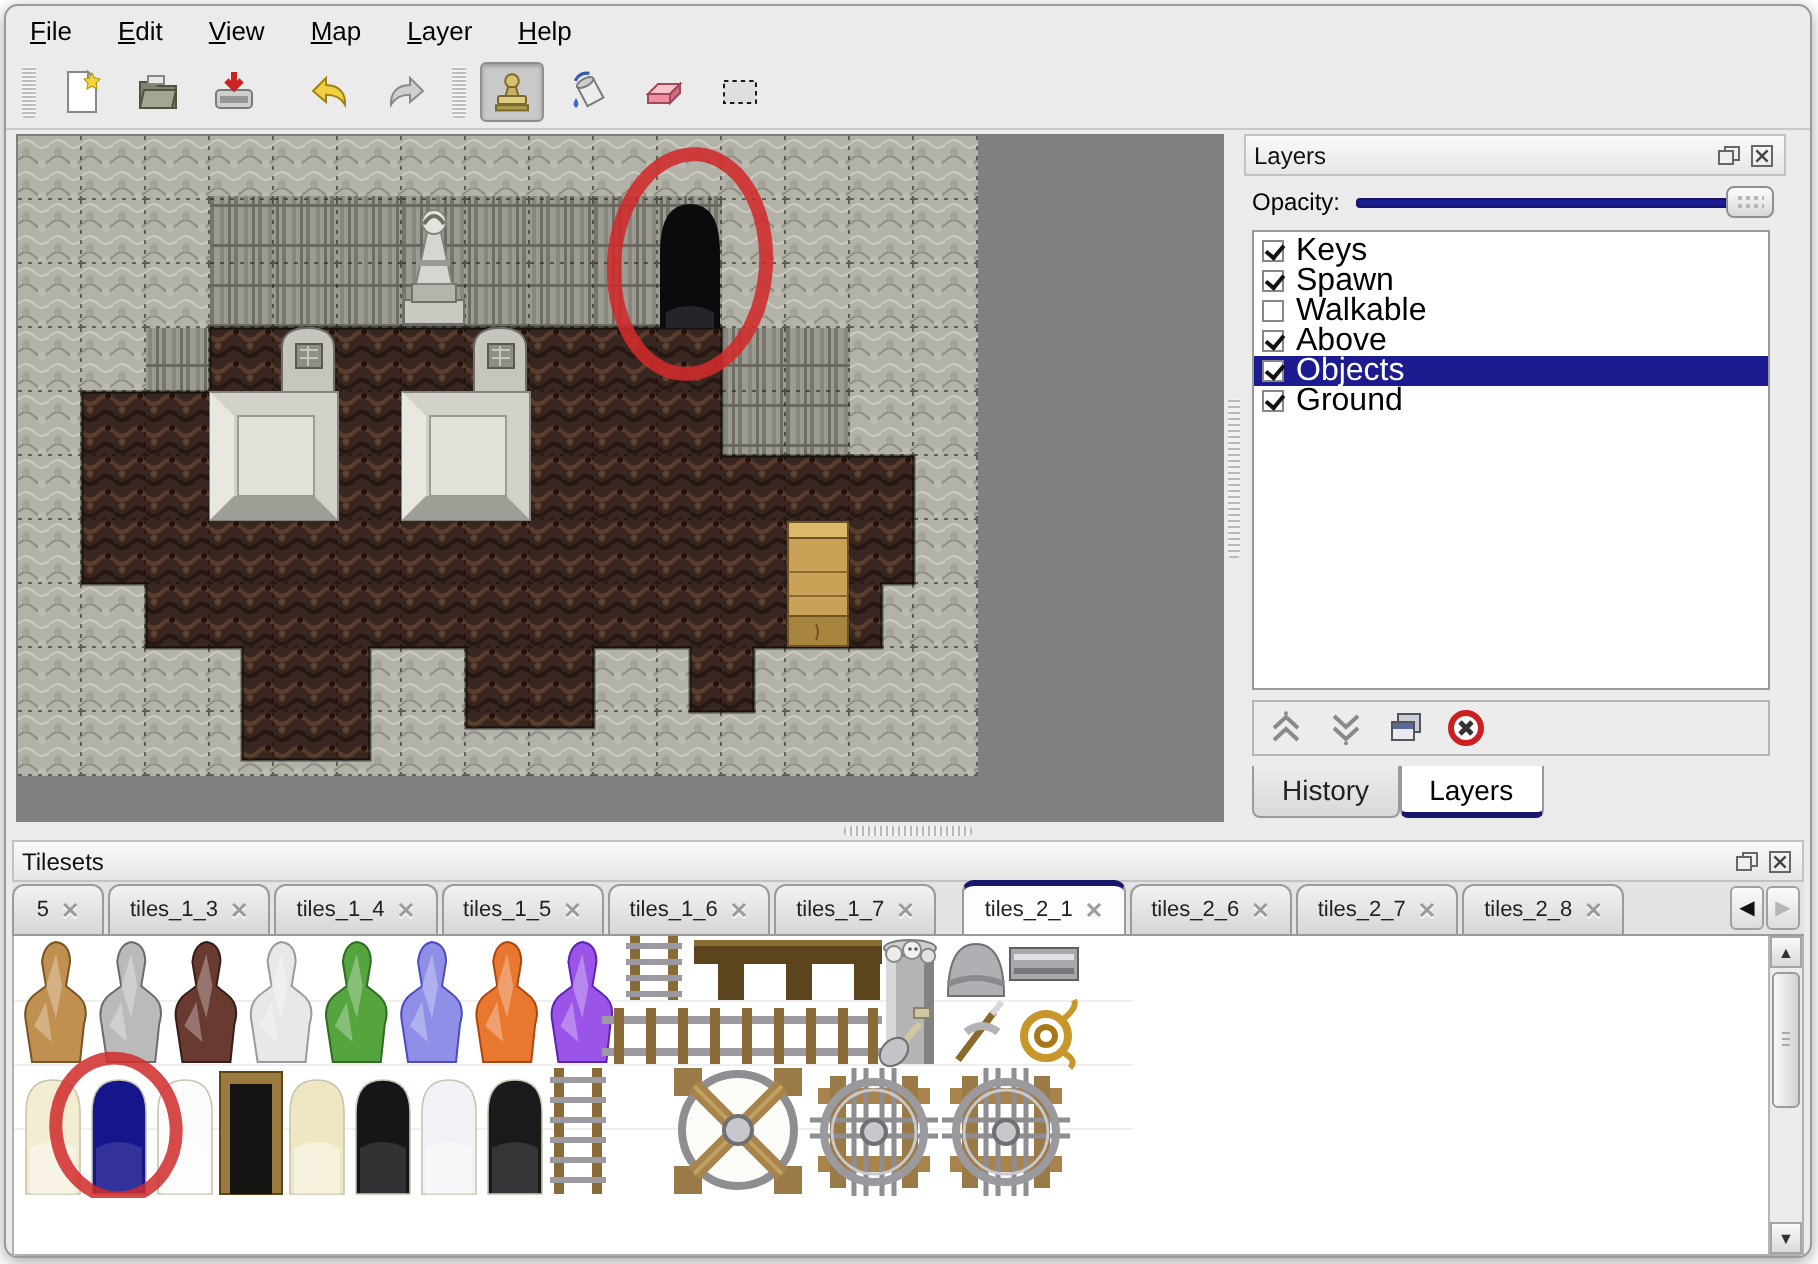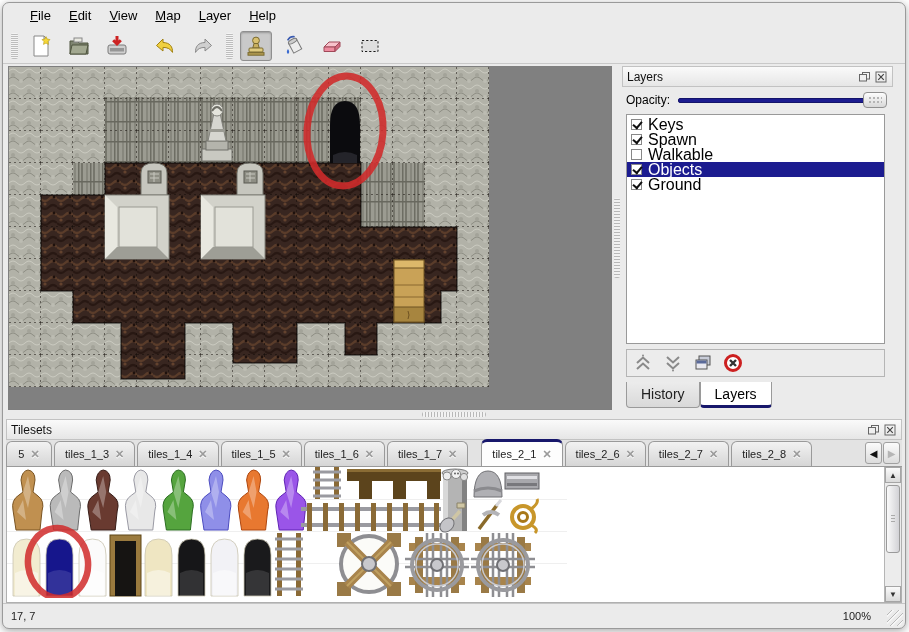--- a/index.html
+++ b/index.html
@@ -1,21 +1,21 @@
 <!DOCTYPE html>
 <html style="--stone: #b2b2a8; --stone-light: #cacac0; --stone-dark: #8d8d83; --cliff: #9b9b91; --cliff-dark: #76766c; --floor: #382620; --floor-light: #5a3c2a; --floor-dark: #281813; --backdrop: #808080; --grid-line: rgba(18,12,8,0.5); --accent-red: #d02a2a;"><head>
 <meta charset="utf-8">
 <style>
   * { margin:0; padding:0; box-sizing:border-box; }
   html,body { width:909px; height:632px; background:#fff; font-family:"Liberation Sans", sans-serif; overflow:hidden; }
   .window{ position:absolute; left:2px; top:2px; width:904px; height:627px; background:#ebebeb;
     border:1px solid #9a9a9a; border-radius:7px; box-shadow:0 2px 8px rgba(0,0,0,.35); overflow:hidden;
     display:flex; flex-direction:column; }
   
-  .menubar{ height:25px; display:flex; align-items:center; padding-left:18px; gap:0; }
+  .menubar{ height:25px; display:flex; align-items:center; padding-left:3px; gap:5px; }
   .menu-item{ font-size:13px; color:#000; padding:3px 9px; cursor:default; }
   .menu-item u{ text-decoration:underline; }
   
   .toolbar{ height:37px; display:flex; align-items:center; border-bottom:1px solid #c9c9c9; padding-left:4px; }
   .grip-v{ width:7px; height:26px; margin:0 4px;
     background:repeating-linear-gradient(0deg,#bdbdbd 0 1px,#f4f4f4 1px 2px); border-radius:2px;}
   .tbtn{ width:32px; height:30px; display:flex; align-items:center; justify-content:center; border:1px solid transparent; border-radius:3px; margin:0 3px;}
   .tbtn svg{ width:24px; height:24px; }
   .tbtn.selected{ background:#c9c9c9; border:1px solid #8f8f8f; box-shadow:inset 0 1px 2px rgba(0,0,0,.25);}
   .tsep{ width:10px; }
@@ -274,20 +274,24 @@
             <span>Keys</span>
           </div>
           <div class="layer-row">
             <span class="cbx checked"></span>
             <span>Spawn</span>
           </div>
           <div class="layer-row">
             <span class="cbx"></span>
             <span>Walkable</span>
           </div>
+          <div class="layer-row">
+            <span class="cbx checked"></span>
+            <span>Above</span>
+          </div>
           <div class="layer-row selected">
             <span class="cbx checked"></span>
             <span>Objects</span>
           </div>
           <div class="layer-row">
             <span class="cbx checked"></span>
             <span>Ground</span>
           </div>
         </div>
       <div class="layer-btnrow">
@@ -575,18 +579,13 @@
       <div class="vscroll">
         <div class="btn">▲</div>
         <div class="rail">
             <div class="thumb"></div>
           </div>
         <div class="btn">▼</div>
       </div>
     </div>
   </div>
 
-  <div class="statusbar">
-    <span>17, 7</span>
-    <span class="right">100%</span>
-    <div class="sgrip"></div>
-  </div>
 </div>
 
 </body></html>

